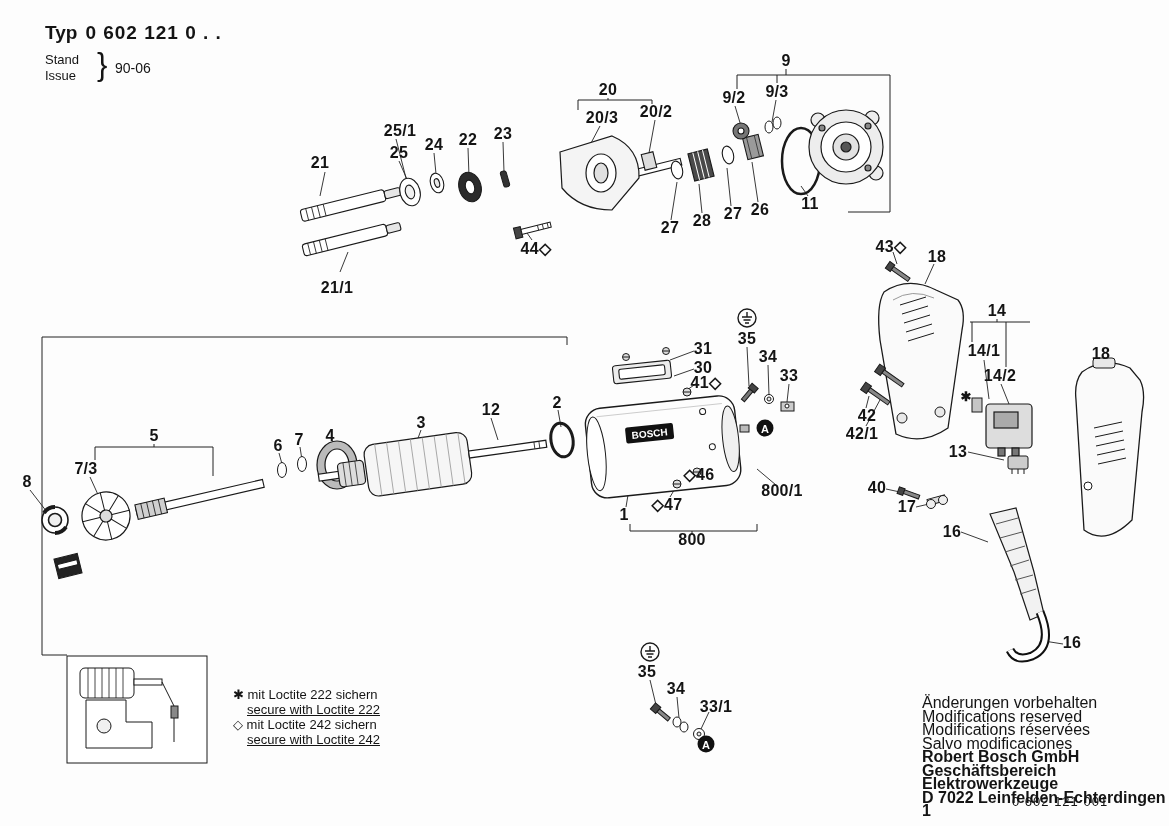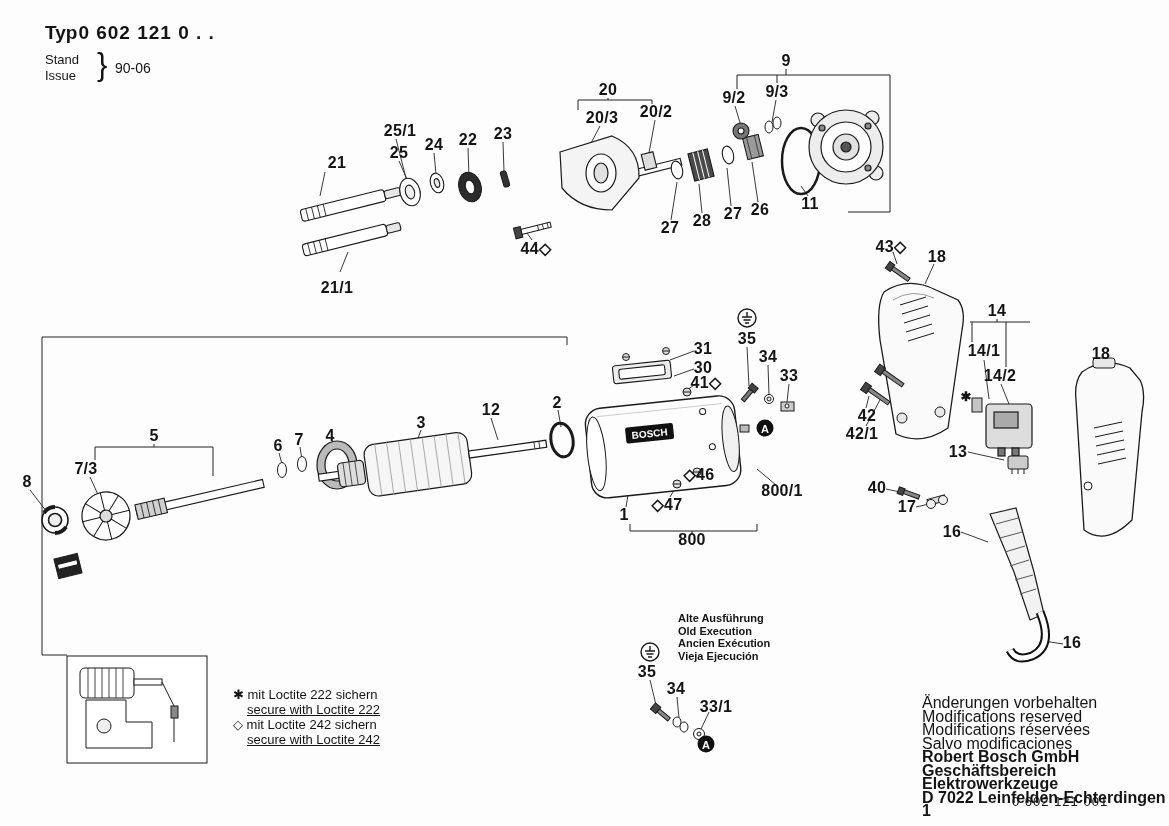--- a/index.html
+++ b/index.html
@@ -7,21 +7,21 @@
     position:relative;width:1169px;height:826px;background:#fdfdfd;overflow:hidden;
     font-family:"Liberation Sans",sans-serif;color:#141414;
   }
   svg.scene{position:absolute;left:0;top:0;}
   .plabel{
     position:absolute;transform:translate(-50%,-50%);
     font-family:"Liberation Sans",sans-serif;font-weight:700;font-size:16px;
     color:#141414;white-space:nowrap;letter-spacing:.3px;
   }
   .title-row{position:absolute;left:45px;top:22px;font-weight:700;font-size:19px;white-space:nowrap;}
-  .title-row .num{margin-left:1px;letter-spacing:1px;text-align:right;}
+  .title-row .num{margin-left:8px;letter-spacing:1px;text-align:right;}
   .stand-block{position:absolute;left:45px;top:52px;font-size:13px;line-height:16px;}
   .brace{position:absolute;left:97px;top:47px;font-size:31px;font-weight:400;}
   .revision{position:absolute;left:115px;top:60px;font-size:14px;}
   .amark{
     position:absolute;transform:translate(-50%,-50%);
     width:17px;height:17px;border-radius:50%;background:#111;color:#fff;
     display:flex;align-items:center;justify-content:center;
     font-size:11px;font-weight:700;
   }
   .starmark{position:absolute;transform:translate(-50%,-50%);font-size:13px;font-weight:700;}
@@ -389,21 +389,21 @@
   <div class="title-row">
     <span>Typ</span><span class="num">0 602 121 0 . .</span>
   </div>
   <div class="stand-block">
     <div>Stand</div>
     <div>Issue</div>
   </div>
   <div class="brace">}</div>
   <div class="revision">90-06</div>
 
-  <div class="plabel" style="left:337px;top:163px">21</div>
+  <div class="plabel" style="left:320px;top:163px">21</div>
   <div class="plabel" style="left:400px;top:131px">25/1</div>
   <div class="plabel" style="left:399px;top:153px">25</div>
   <div class="plabel" style="left:434px;top:145px">24</div>
   <div class="plabel" style="left:468px;top:140px">22</div>
   <div class="plabel" style="left:503px;top:134px">23</div>
   <div class="plabel" style="left:608px;top:90px">20</div>
   <div class="plabel" style="left:602px;top:118px">20/3</div>
   <div class="plabel" style="left:656px;top:112px">20/2</div>
   <div class="plabel" style="left:786px;top:61px">9</div>
   <div class="plabel" style="left:734px;top:98px">9/2</div>
@@ -449,26 +449,20 @@
   <div class="plabel" style="left:692px;top:540px">800</div>
   <div class="plabel" style="left:1072px;top:643px">16</div>
   <div class="plabel" style="left:647px;top:672px">35</div>
   <div class="plabel" style="left:676px;top:689px">34</div>
   <div class="plabel" style="left:716px;top:707px">33/1</div>
 
   <div class="amark" style="left:765px;top:428px">A</div>
   <div class="amark" style="left:706px;top:744px">A</div>
   <div class="starmark" style="left:966px;top:396px">✱</div>
 
-  <div class="old-exec">
-    <div>Alte Ausführung</div>
-    <div>Old Execution</div>
-    <div>Ancien Exécution</div>
-    <div>Vieja Ejecución</div>
-  </div>
 
   <div class="loctite">
     <div>✱ mit Loctite 222 sichern</div>
     <div class="indent">secure with Loctite 222</div>
     <div>◇ mit Loctite 242 sichern</div>
     <div class="indent">secure with Loctite 242</div>
   </div>
 
   <div class="legal">
     <div>Änderungen vorbehalten</div>

